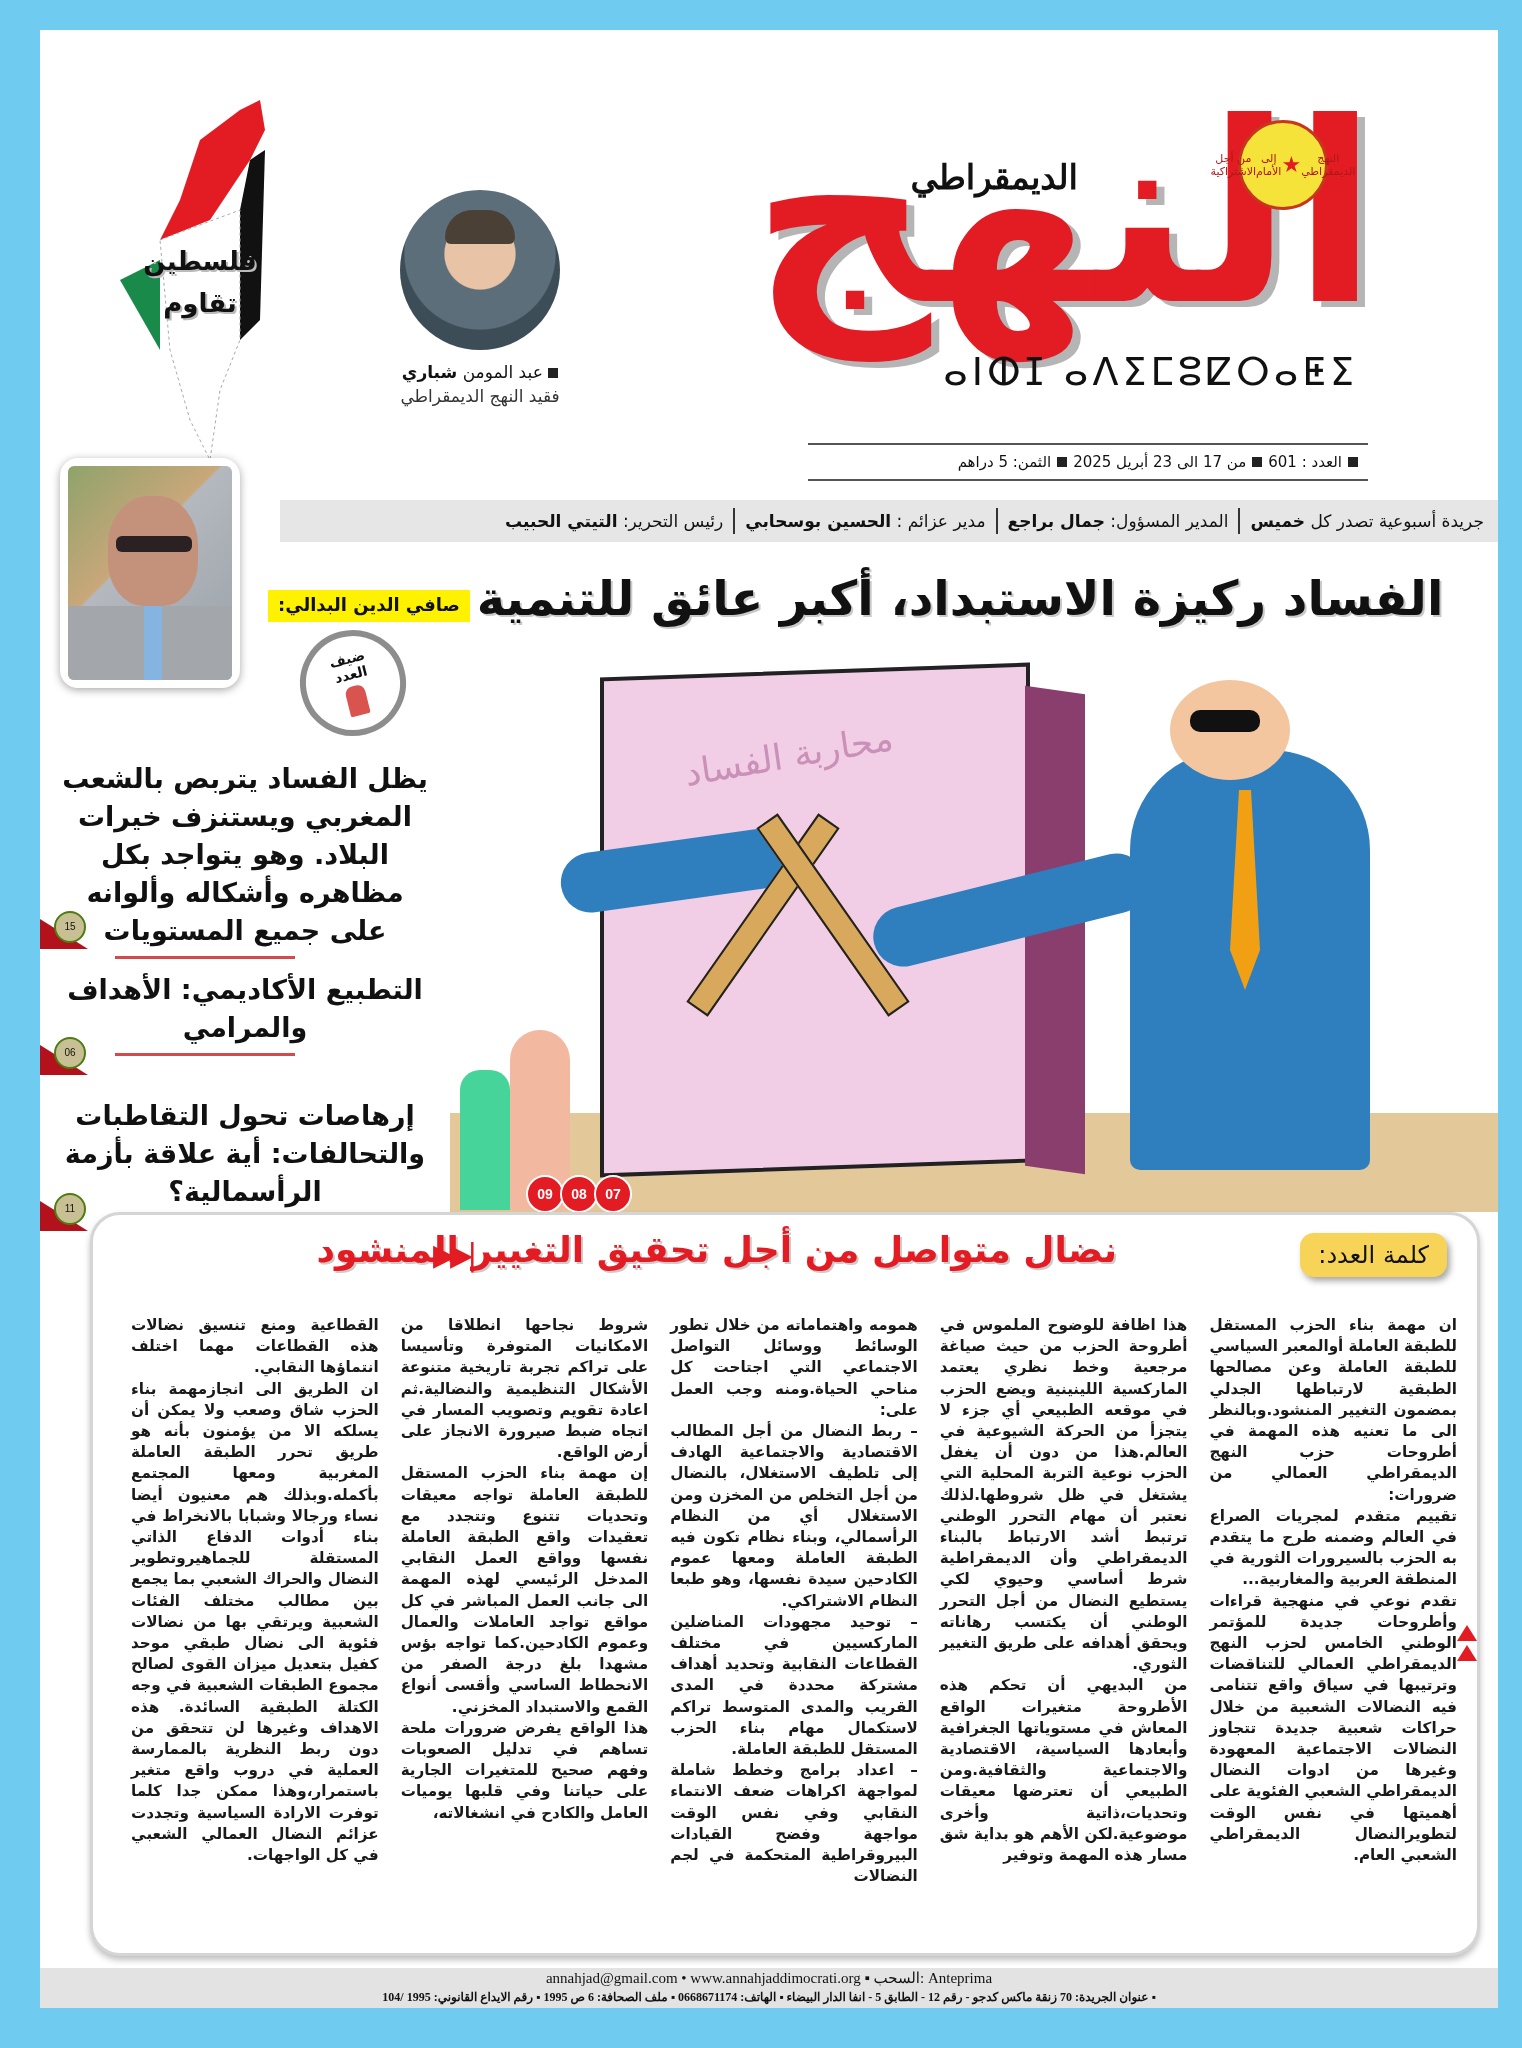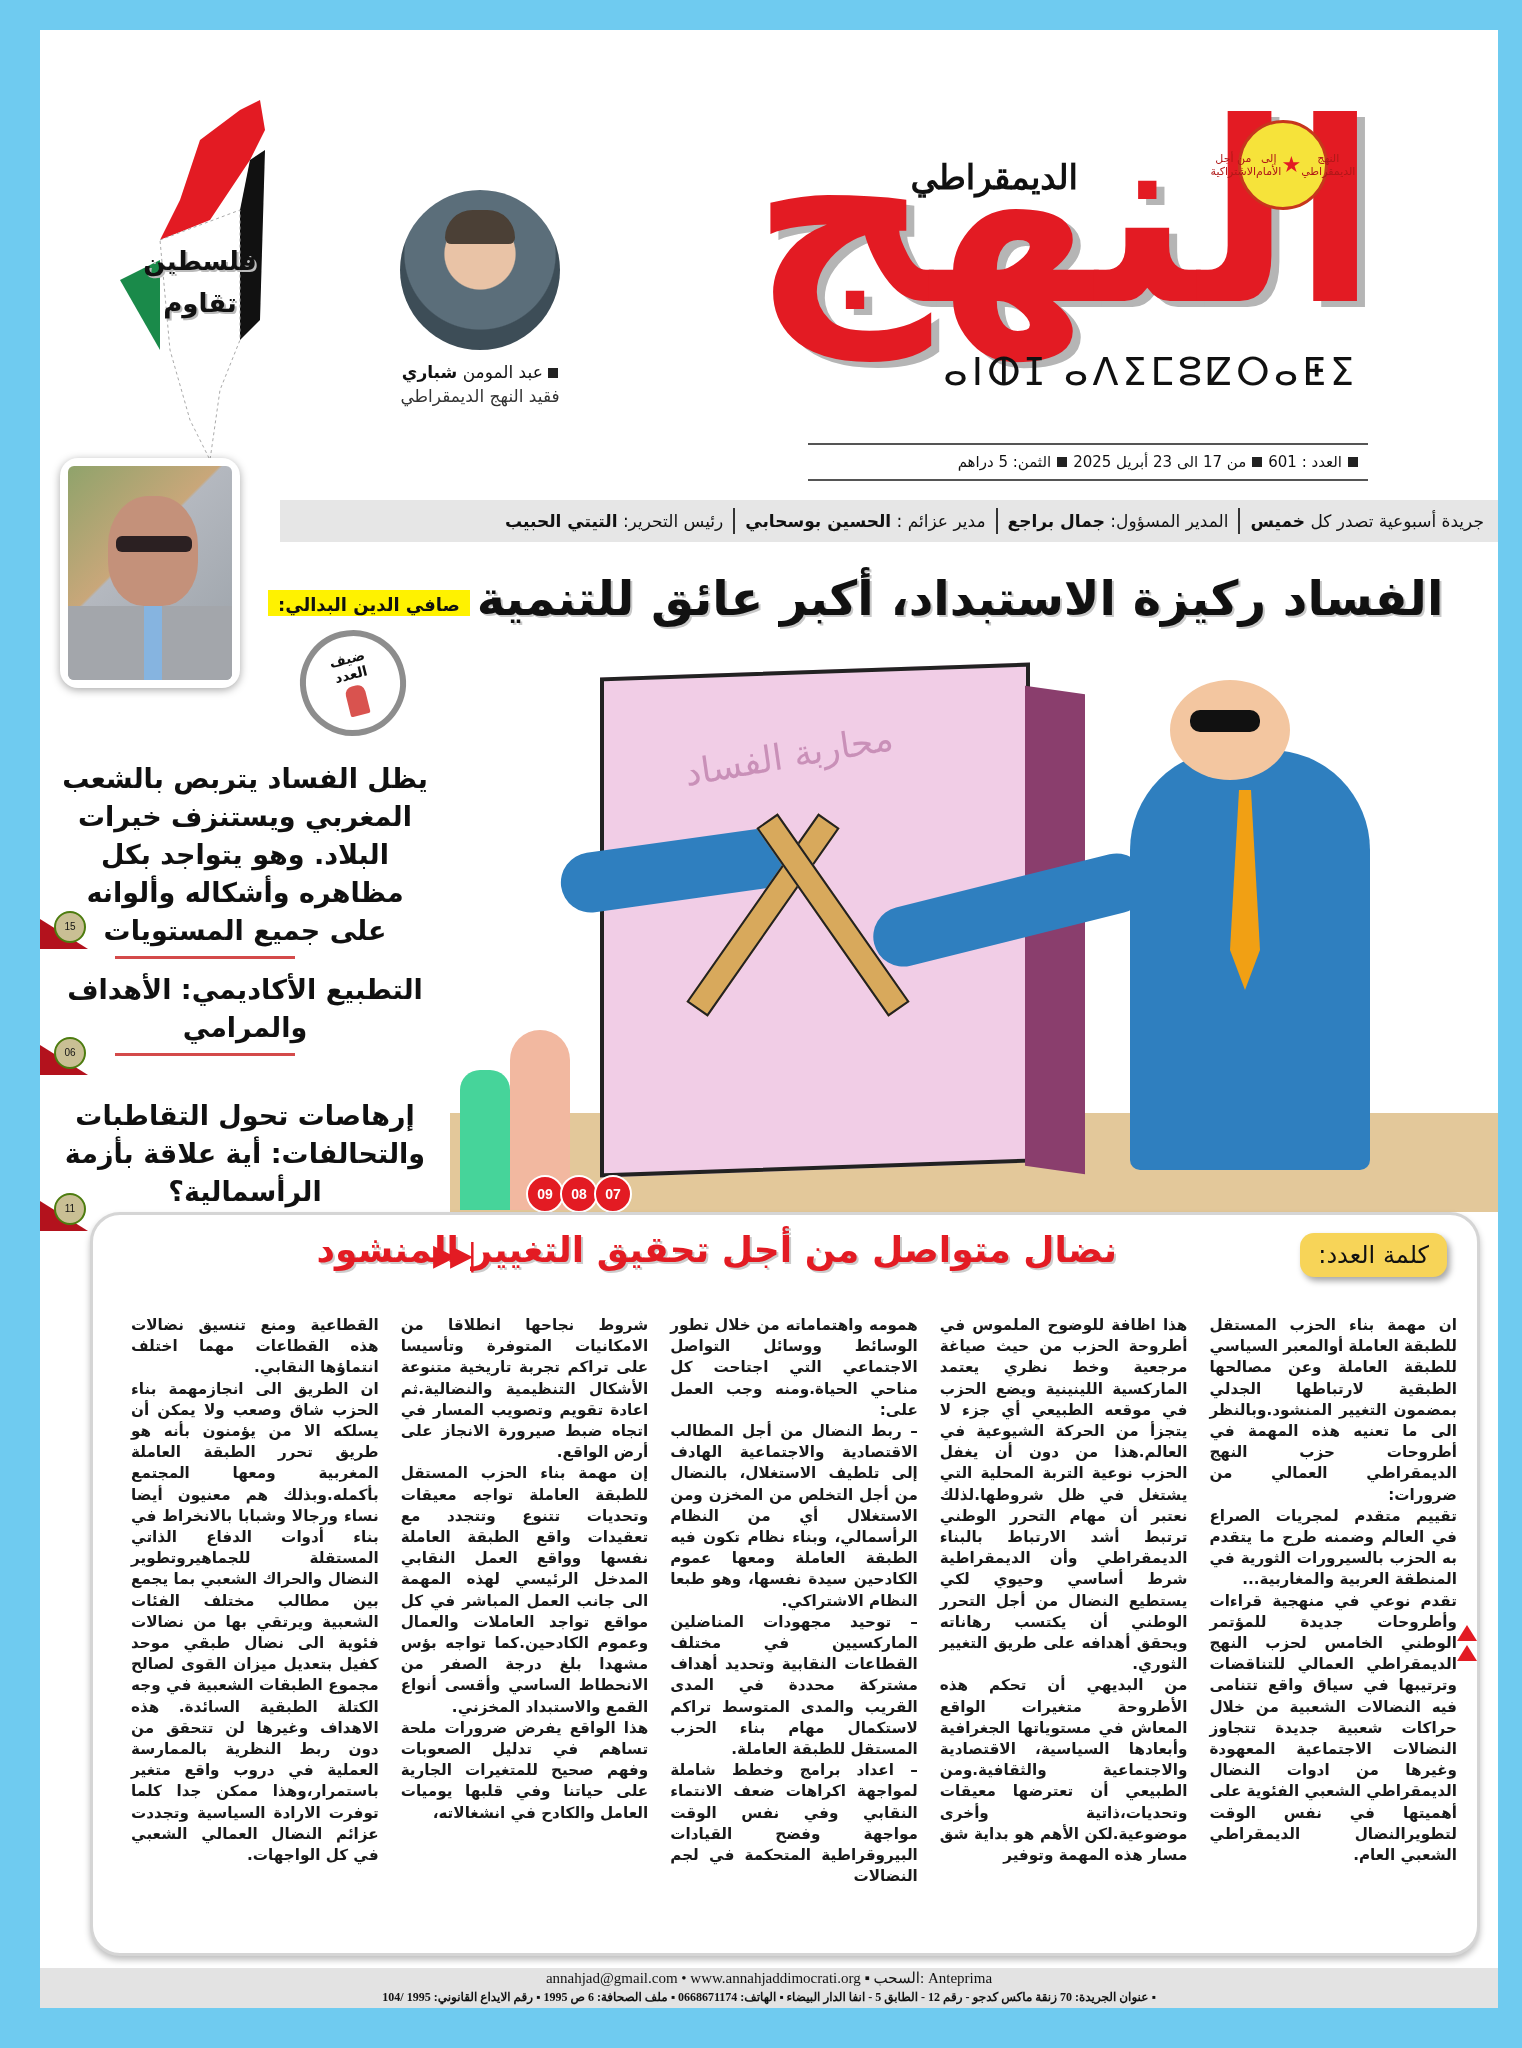--- a/index.html
+++ b/index.html
@@ -79,21 +79,21 @@
   .guest-photo .ph {
     width: 100%; height: 100%; border-radius: 6px; overflow: hidden; position: relative;
     background: linear-gradient(135deg, #8fa36b 0%, #c9a77a 40%, #b4b8bf 41%, #9aa1a8 100%);
   }
   .guest-photo .head { position: absolute; left: 40px; top: 30px; width: 90px; height: 110px; border-radius: 45% 45% 40% 40%; background: #c4917a; }
   .guest-photo .glasses { position: absolute; left: 48px; top: 70px; width: 76px; height: 16px; background: #2b2022; border-radius: 6px; }
   .guest-photo .suit { position: absolute; left: 0; top: 140px; width: 164px; height: 80px; background: #a3a6ab; }
   .guest-photo .tie { position: absolute; left: 76px; top: 140px; width: 18px; height: 80px; background: #86b4e0; }
   .guest-name {
     position: absolute; left: 228px; top: 560px; background: #fff200; padding: 2px 10px;
-    font-size: 18px; font-weight: bold; height: 26px; line-height: 26px;
+    font-size: 18px; font-weight: bold; height: 32px; line-height: 26px;
   }
   .stamp {
     position: absolute; left: 260px; top: 600px; width: 106px; height: 106px;
     border-radius: 50%; border: 6px solid #8d8d8d; background: #fff;
     display: flex; flex-direction: column; align-items: center; justify-content: center;
     font-size: 14px; font-weight: bold; line-height: 16px; transform: rotate(-14deg);
   }
   .stamp .rs { width: 20px; height: 30px; background: #d9534f; border-radius: 8px 8px 2px 2px; margin-top: 4px; }
   .side-stories { position: absolute; left: 0; top: 730px; width: 410px; }
   .story { position: relative; text-align: center; padding: 0 20px 0 20px; }

